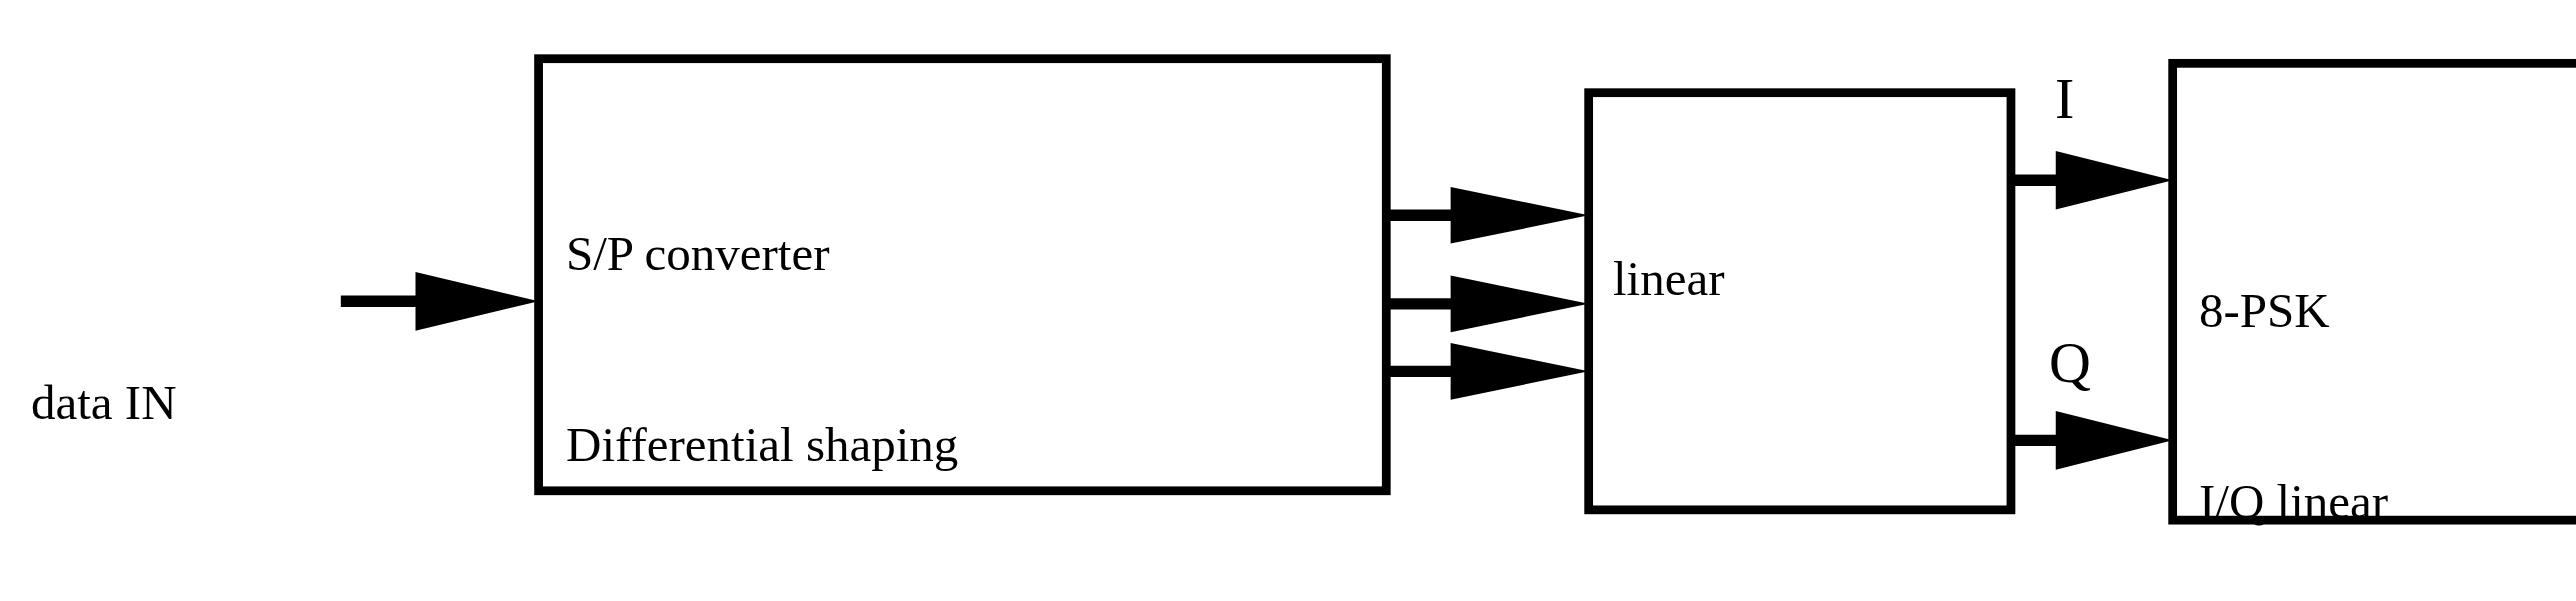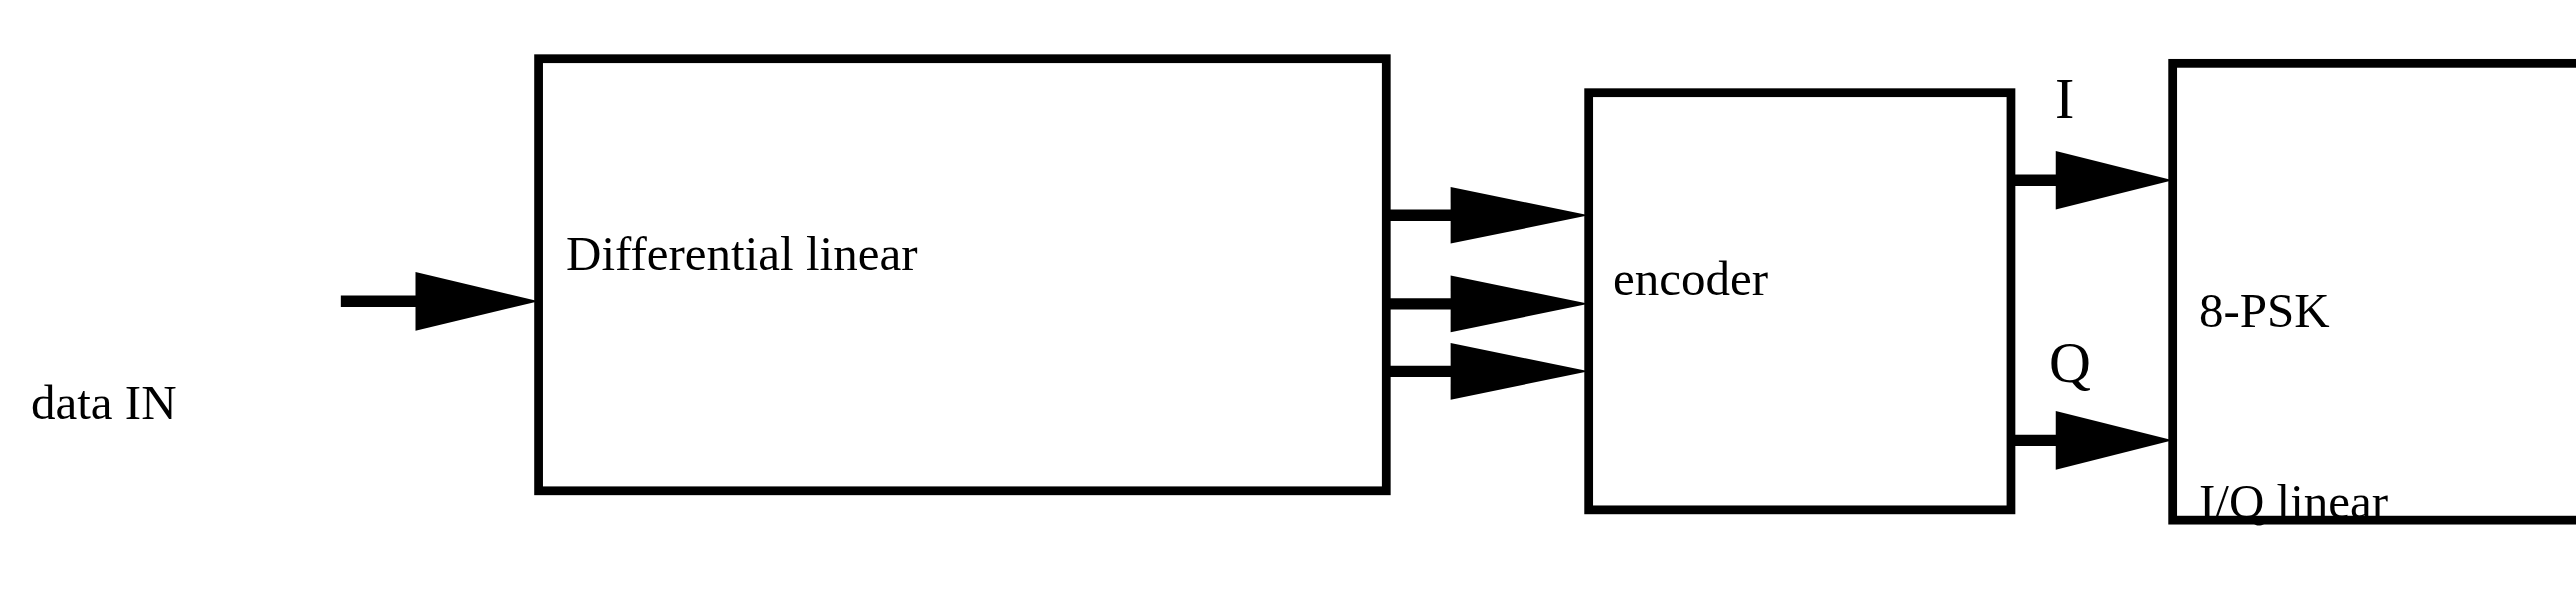--- a/index.html
+++ b/index.html
@@ -107,27 +107,28 @@
       <polygon class="head" points="6400,545 6650,600 6400,655"></polygon>
     </g>
 
   </svg>
 
   <div class="txt io-label" style="left:31px; top:234px; width:289px; text-align:left;">
     <div>data IN</div>
   </div>
 
   <div class="txt blk-text" style="left:566px; top:95px; width:804px;">
-    <div>Differential linear</div>
+    <div>S/P converter</div>
+    <div>Differential shaping</div>
     
     
   </div>
 
   <div class="txt blk-text" style="left:1613px; top:120px; width:392px;">
-    <div>encoder</div>
+    <div>linear</div>
     
     
   </div>
 
   <div class="txt edge-label" style="left:2055px; top:61px;">I</div>
   <div class="txt edge-label" style="left:2049px; top:325px;">Q</div>
 
   <div class="txt blk-text" style="left:2199px; top:152px; width:428px;">
     <div>8-PSK</div>
     <div>I/Q linear</div>

